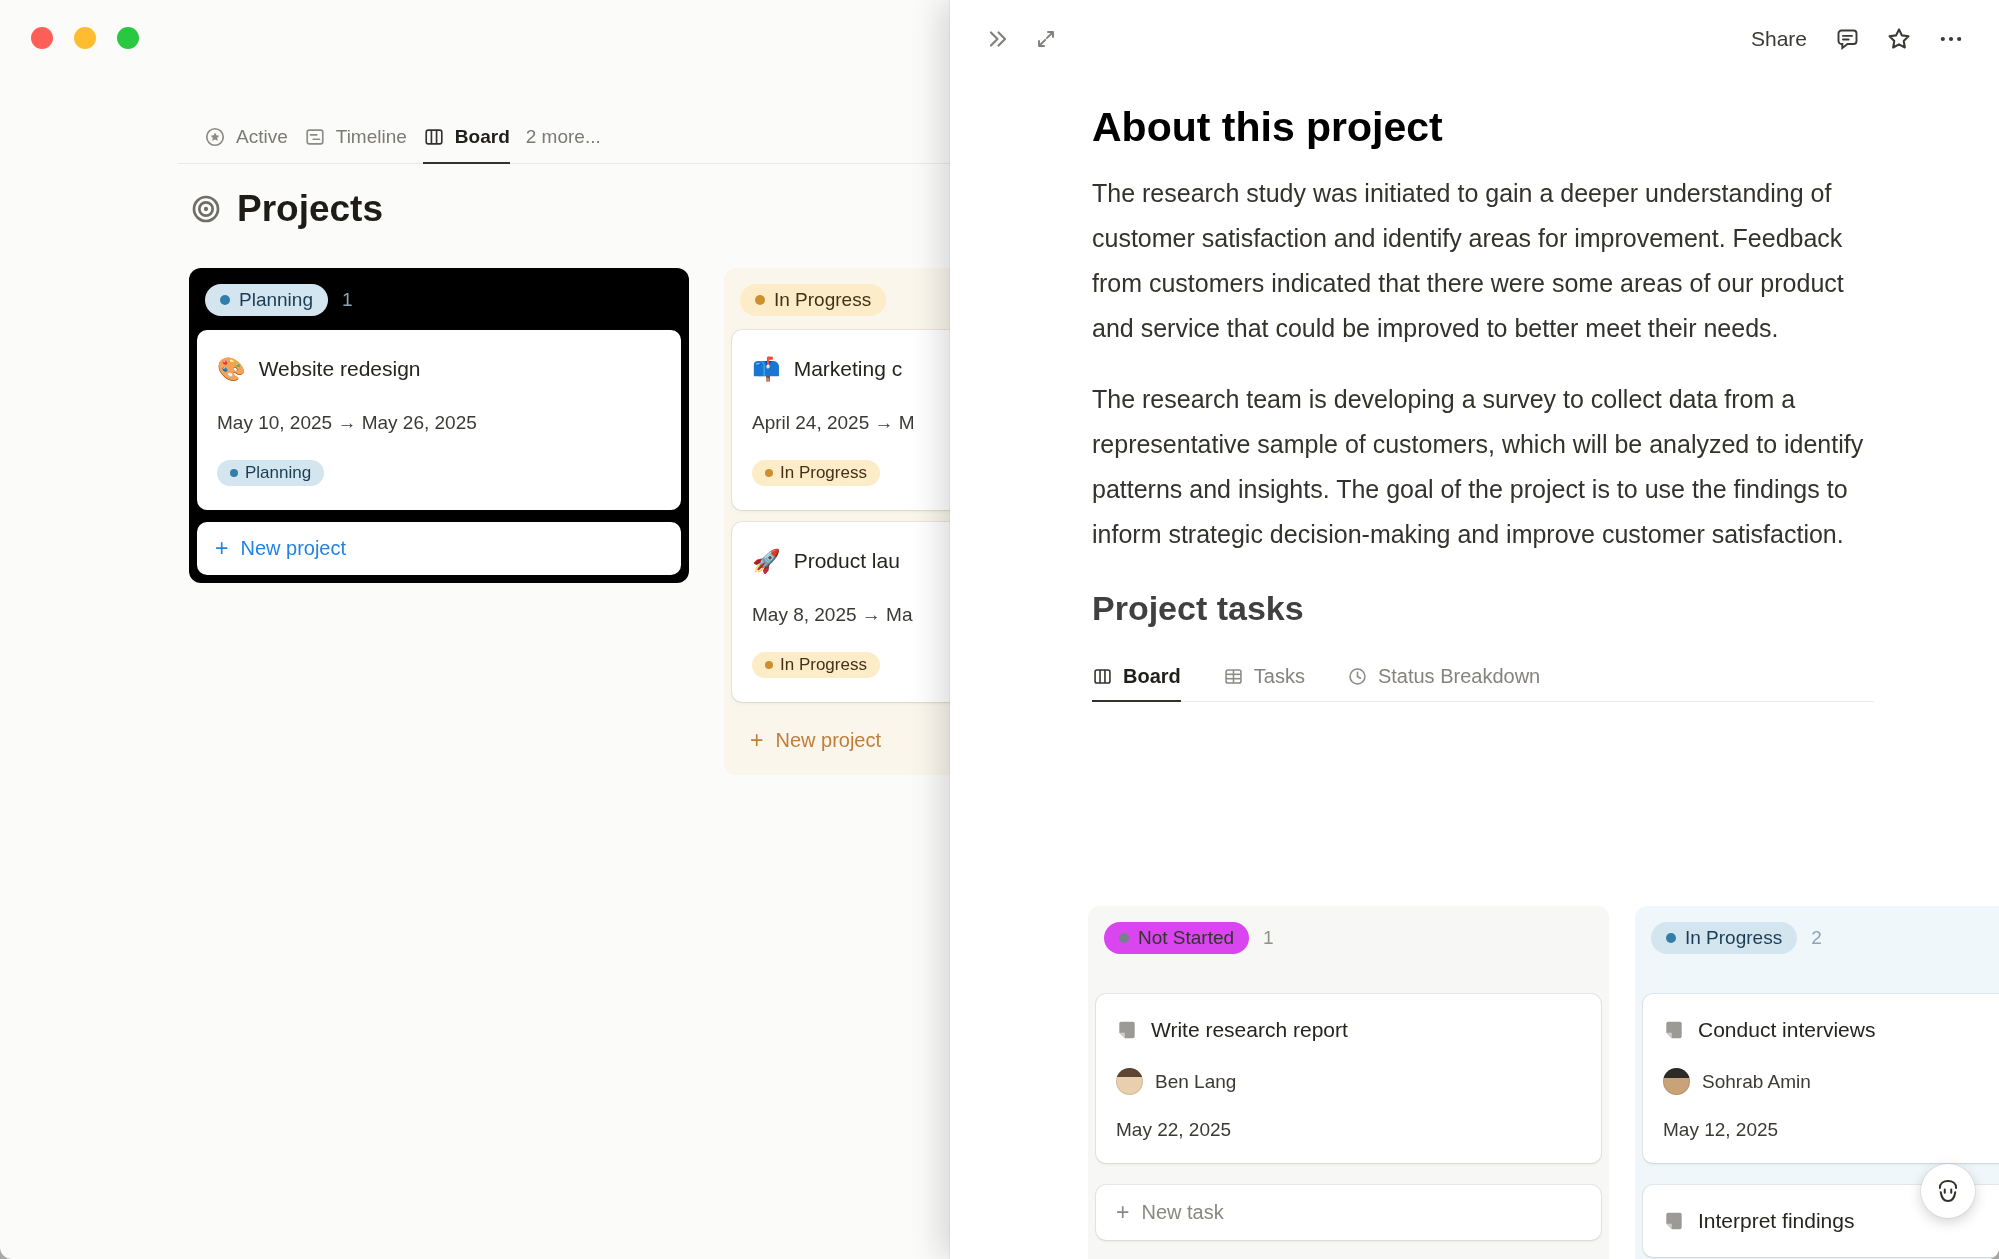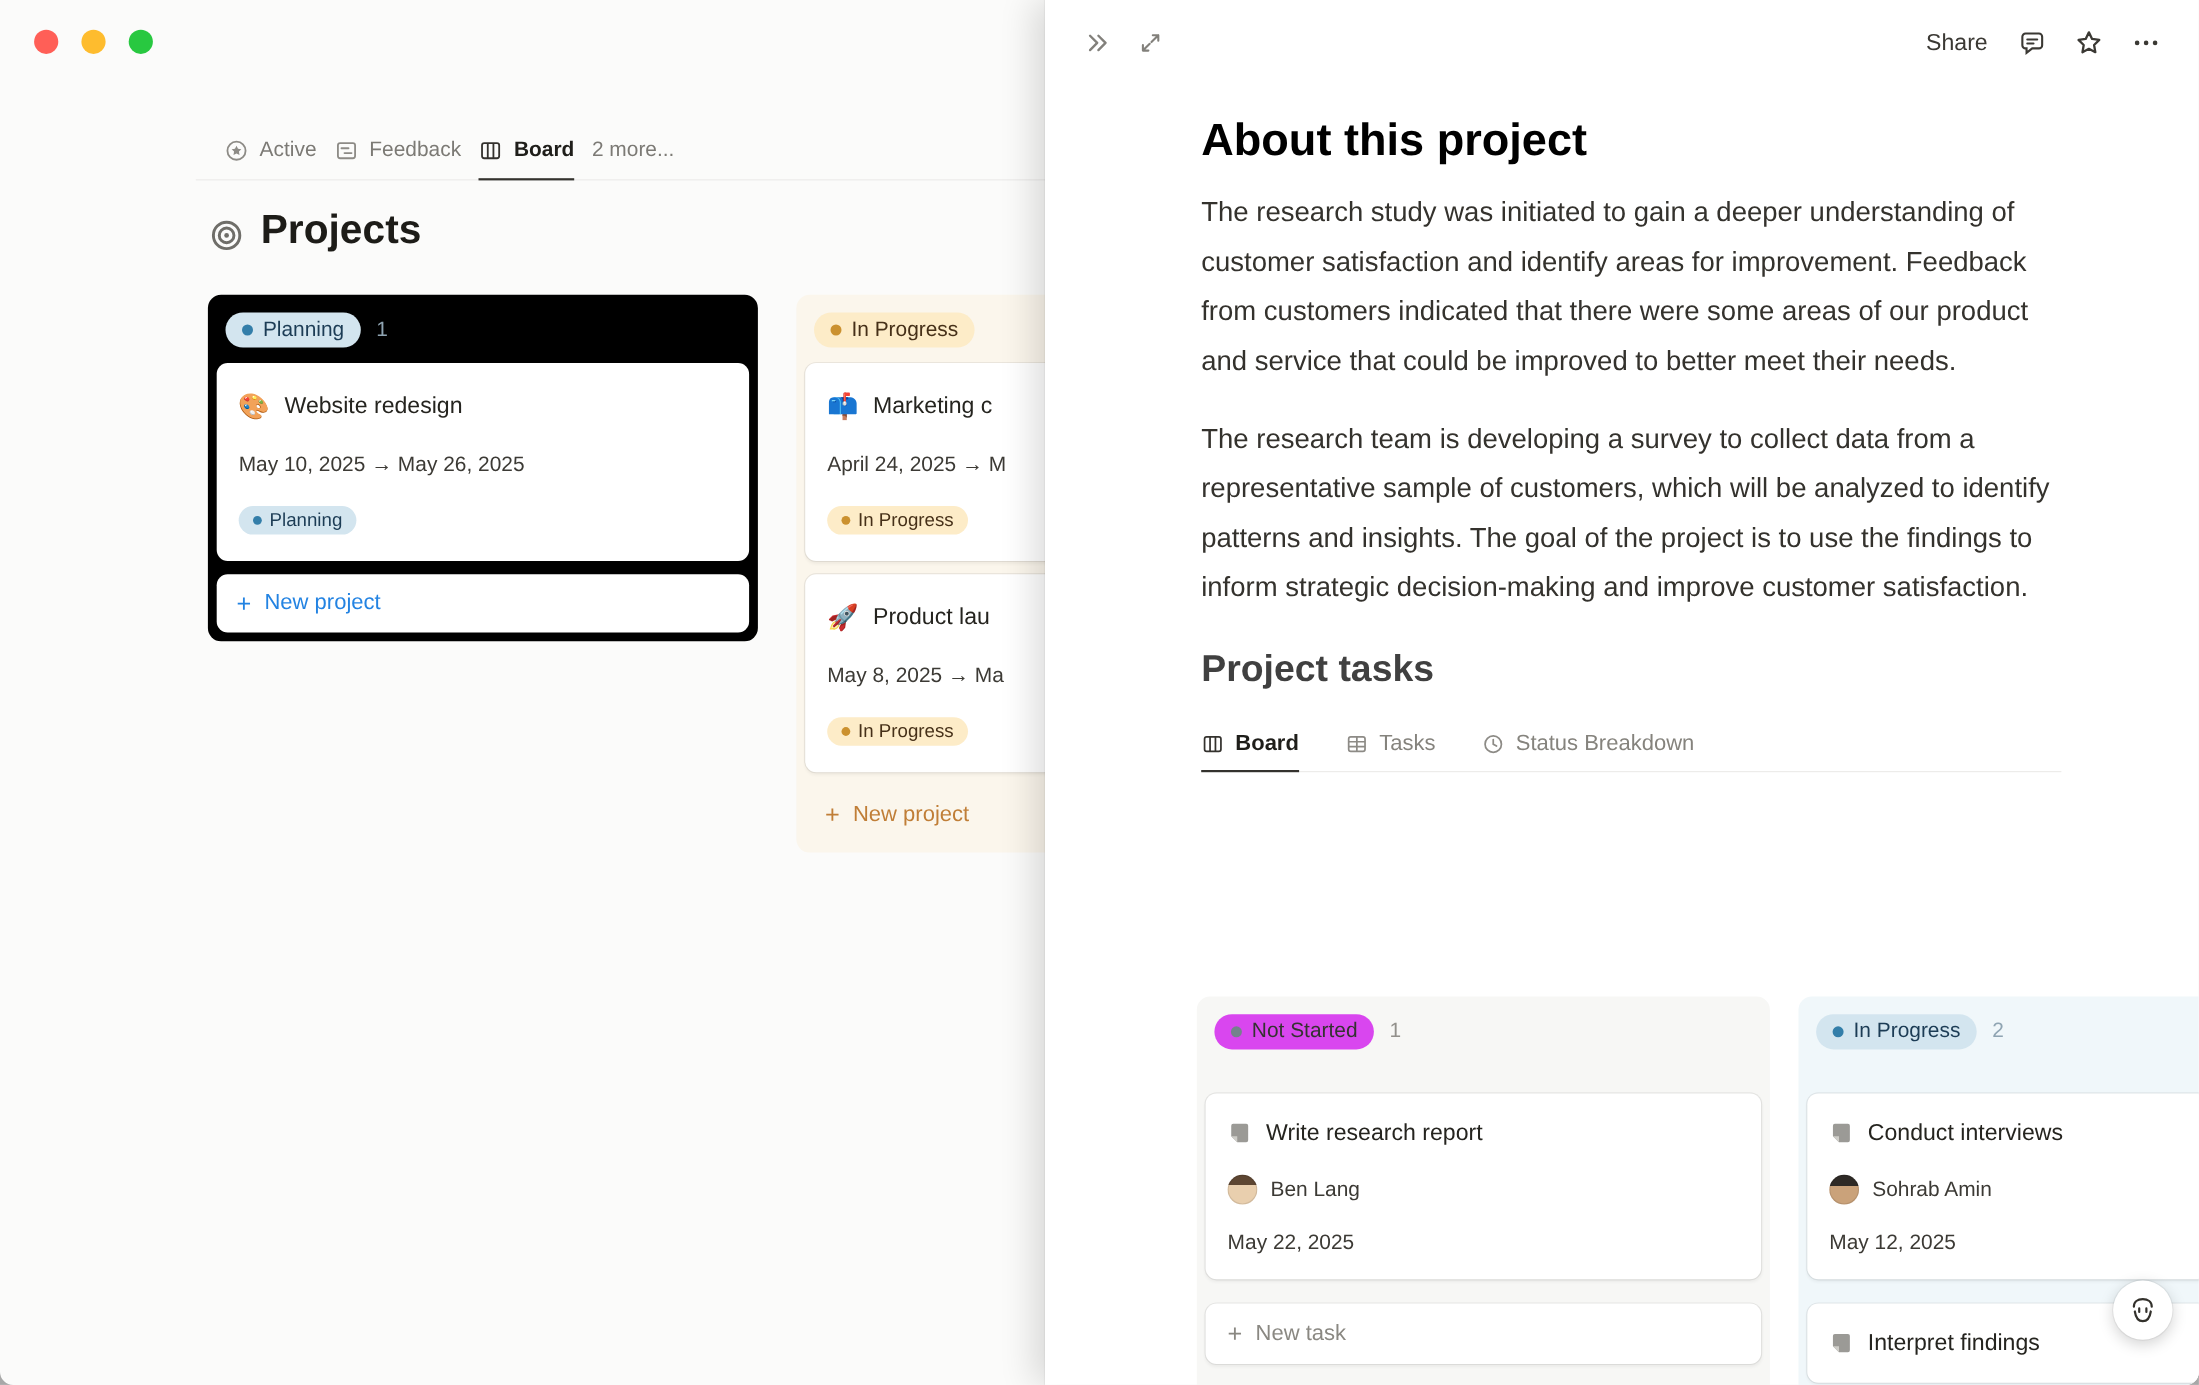--- a/index.html
+++ b/index.html
@@ -28,21 +28,21 @@
     display:flex; align-items:stretch; gap:16px;
     border-bottom:1px solid #eceae8; padding-left:26px; z-index:1;
   }
   .tab { display:flex; align-items:center; gap:10px; font-size:19px; color:#7c7a75;
          border-bottom:2px solid transparent; margin-bottom:-1px; cursor:pointer; white-space:nowrap; }
   .tab .ticon { display:flex; color:#8d8b86; }
   .tab.active { color:#1f1e1a; font-weight:600; border-bottom-color:#34322e; }
   .tab.active .ticon { color:#34322e; }
 
   
-  .page-title-row { position:absolute; left:190px; top:188px; display:flex; align-items:flex-end; gap:15px; z-index:1; }
+  .page-title-row { position:absolute; left:190px; top:188px; display:flex; align-items:center; gap:15px; z-index:1; }
   .page-title-row h1 { font-size:37px; font-weight:700; color:#1d1c18; margin:0; }
   .target { display:flex; color:#6f6e69; }
 
   
   .col { position:absolute; border-radius:12px; padding:8px; z-index:1; }
   .col-planning  { left:189px; top:268px; width:500px; background:#000000; }
   .col-progress  { left:724px; top:268px; width:500px; background:#fbf6ec; }
   .col-head { display:flex; align-items:center; gap:14px; margin:8px 8px 14px; }
   .count { font-size:19px; color:#8fa4b2; font-weight:500; }
 
@@ -150,21 +150,21 @@
       <span>Active</span>
     </div>
     <div class="tab">
       <span class="ticon">
         <svg width="22" height="22" viewBox="0 0 24 24">
             <rect x="3.5" y="4.5" width="17" height="15" rx="2.2" fill="none" stroke="currentColor" stroke-width="1.8"></rect>
             <line x1="7" y1="9.6" x2="14" y2="9.6" stroke="currentColor" stroke-width="1.8" stroke-linecap="round"></line>
             <line x1="10" y1="14.4" x2="17" y2="14.4" stroke="currentColor" stroke-width="1.8" stroke-linecap="round"></line>
           </svg>
       </span>
-      <span>Feedback</span>
+      <span>Timeline</span>
     </div>
     <div class="tab active">
       <span class="ticon">
         <svg width="22" height="22" viewBox="0 0 24 24">
             <rect x="3.5" y="4.5" width="17" height="15" rx="2.2" fill="none" stroke="currentColor" stroke-width="1.8"></rect>
             <line x1="9.2" y1="4.5" x2="9.2" y2="19.5" stroke="currentColor" stroke-width="1.8"></line>
             <line x1="14.8" y1="4.5" x2="14.8" y2="19.5" stroke="currentColor" stroke-width="1.8"></line>
           </svg>
       </span>
       <span>Board</span>

